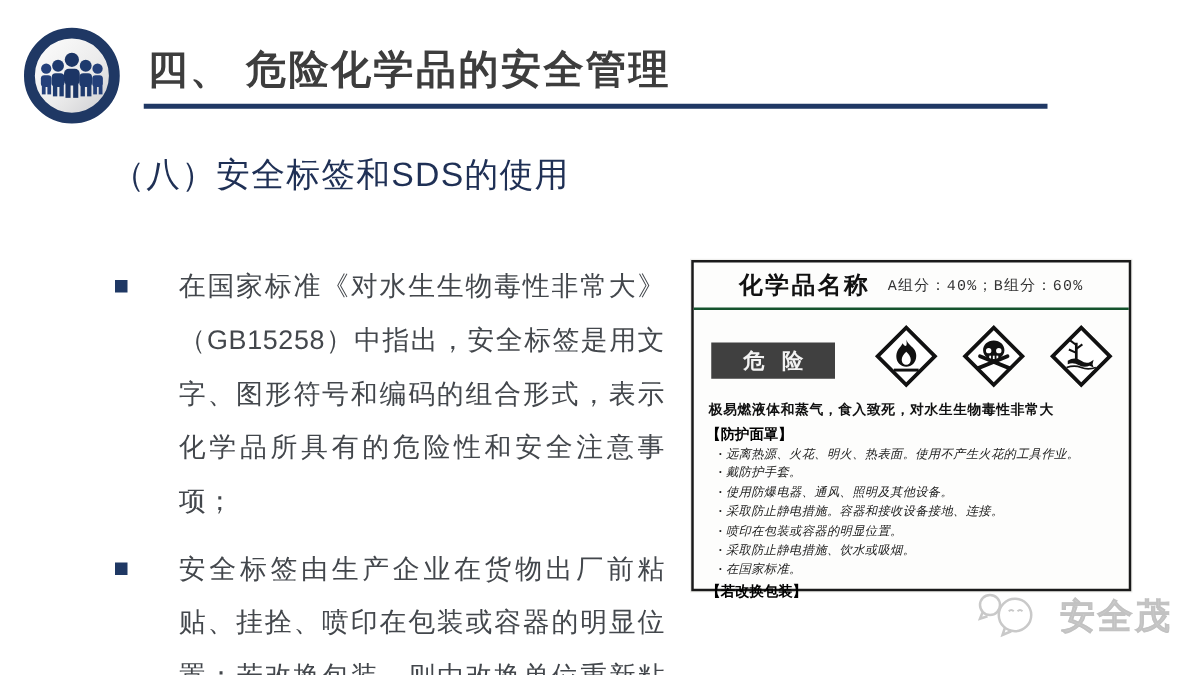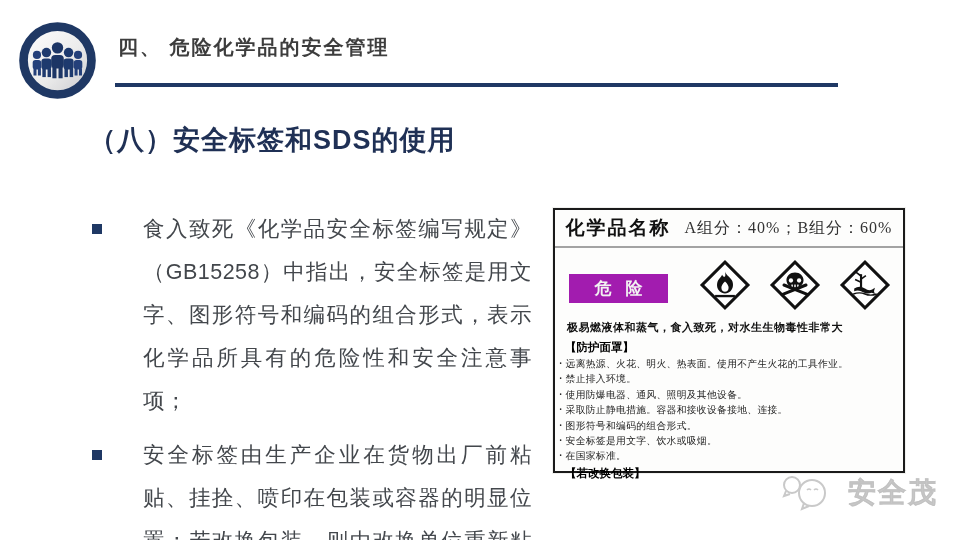--- a/index.html
+++ b/index.html
@@ -16,33 +16,33 @@
     background: #ffffff;
   }
 
   
   .header-icon {
     position: absolute; left: 18px; top: 21px;
     width: 79px; height: 79px;
   }
   .page-title {
     position: absolute; left: 118px; top: 34px;
-    font-size: 20px; font-weight: bold; color: #3d3d3d;
+    font-size: 32px; font-weight: bold; color: #3d3d3d;
     letter-spacing: 2px;
     white-space: nowrap;
   }
   .title-underline {
     position: absolute; left: 115px; top: 83px;
     width: 723px; height: 4px; background: #1f3864;
   }
 
   
   .subtitle {
     position: absolute; left: 89px; top: 122px;
-    font-size: 27px; font-weight: bold; color: #1f3055;
+    font-size: 27px; font-weight: normal; color: #1f3055;
     letter-spacing: 1px; white-space: nowrap;
   }
 
   
   .bullet-list {
     position: absolute; left: 92px; top: 208px; width: 440px;
   }
   .bullet-item {
     display: flex; align-items: flex-start; margin-bottom: 11px;
   }
@@ -60,55 +60,55 @@
   .chem-label {
     position: absolute; left: 553px; top: 208px;
     width: 352px; height: 265px;
     background: #fdfdfc;
     border: 2px solid #1a1a1a;
     font-family: "Liberation Serif", "DejaVu Serif", serif;
     color: #1a1a1a;
     box-shadow: 0 0 0 1px #f0f0ee;
   }
   .chem-label-header {
-    height: 38px; border-bottom: 2px solid #a3a3a3;
+    height: 38px; border-bottom: 2px solid #14532d;
     display: flex; align-items: center; justify-content: center;
     gap: 14px;
   }
   .chem-name {
     font-size: 19px; font-weight: bold; letter-spacing: 2px;
     font-family: "Liberation Sans", sans-serif; color: #111;
   }
-  .chem-composition { font-size: 16px; color: #333; letter-spacing: 1px; }
+  .chem-composition { font-size: 12px; color: #333; letter-spacing: 1px; font-family: Liberation Mono, monospace; }
 
   .pictogram-row {
     display: flex; align-items: center;
     padding: 10px 14px 2px 14px; gap: 16px;
   }
   .signal-word-box {
-    background: #a21caf; color: #f2f2f2;
+    background: #404040; color: #f2f2f2;
     width: 99px; height: 29px; margin-top: 6px;
     display: flex; align-items: center; justify-content: center;
     font-size: 17px; font-weight: bold; letter-spacing: 14px;
     padding-left: 14px;
     flex: 0 0 auto;
   }
   .diamonds { display: flex; gap: 16px; margin-left: 14px; }
   .diamond svg { display: block; }
 
   .hazard-statement {
     padding: 6px 24px 2px 12px;
     font-size: 11px; font-weight: bold; letter-spacing: 0.5px;
     white-space: nowrap; color: #111;
   }
   .section-header {
     font-size: 11.5px; font-weight: bold; padding: 3px 0 1px 10px;
     color: #000;
   }
-  .precaution-list { list-style: none; padding-left: 4px; }
+  .precaution-list { list-style: none; padding-left: 20px; font-style: italic; }
   .precaution-list li {
     font-size: 9.8px; line-height: 15.4px; color: #1c1c1c;
     letter-spacing: 0.3px; white-space: nowrap;
   }
   .precaution-list li::before { content: "·"; font-weight: bold; margin-right: 3px; }
   .response-header { padding-top: 2px; }
 
   
   .watermark {
     position: absolute; right: 22px; bottom: 25px;
@@ -169,21 +169,21 @@
   </div>
 
   <div class="page-title">四、 危险化学品的安全管理</div>
   <div class="title-underline"></div>
 
   <div class="subtitle">（八）安全标签和SDS的使用</div>
 
   <div class="bullet-list">
     <div class="bullet-item">
       <span class="bullet-marker"></span>
-      <span class="bullet-text">食入致死《化学品安全标签编写规定》（GB15258）中指出，安全标签是用文字、图形符号和编码的组合形式，表示化学品所具有的危险性和安全注意事项；</span>
+      <span class="bullet-text">在国家标准《对水生生物毒性非常大》（GB15258）中指出，安全标签是用文字、图形符号和编码的组合形式，表示化学品所具有的危险性和安全注意事项；</span>
     </div>
     <div class="bullet-item">
       <span class="bullet-marker"></span>
       <span class="bullet-text">安全标签由生产企业在货物出厂前粘贴、挂拴、喷印在包装或容器的明显位置；若改换包装，则由改换单位重新粘贴、挂拴、喷印。</span>
     </div>
   </div>
 
   <div class="chem-label">
     <div class="chem-label-header">
       <span class="chem-name">化学品名称</span>
@@ -233,25 +233,25 @@
           </svg>
         </span>
       </div>
     </div>
 
     <div class="hazard-statement">极易燃液体和蒸气，食入致死，对水生生物毒性非常大</div>
 
     <div class="section-header">【防护面罩】</div>
     <ul class="precaution-list">
       <li>远离热源、火花、明火、热表面。使用不产生火花的工具作业。</li>
-      <li>禁止排入环境。</li>
+      <li>戴防护手套。</li>
       <li>使用防爆电器、通风、照明及其他设备。</li>
       <li>采取防止静电措施。容器和接收设备接地、连接。</li>
-      <li>图形符号和编码的组合形式。</li>
-      <li>安全标签是用文字、饮水或吸烟。</li>
+      <li>喷印在包装或容器的明显位置。</li>
+      <li>采取防止静电措施、饮水或吸烟。</li>
       <li>在国家标准。</li>
     </ul>
     <div class="section-header response-header">【若改换包装】</div>
   </div>
 
   <div class="watermark">
     <span>
       <svg width="52" height="40" viewBox="0 0 52 40">
         <g fill="none" stroke="#c9c9c9" stroke-width="2">
           <circle cx="12" cy="14" r="8"></circle>

